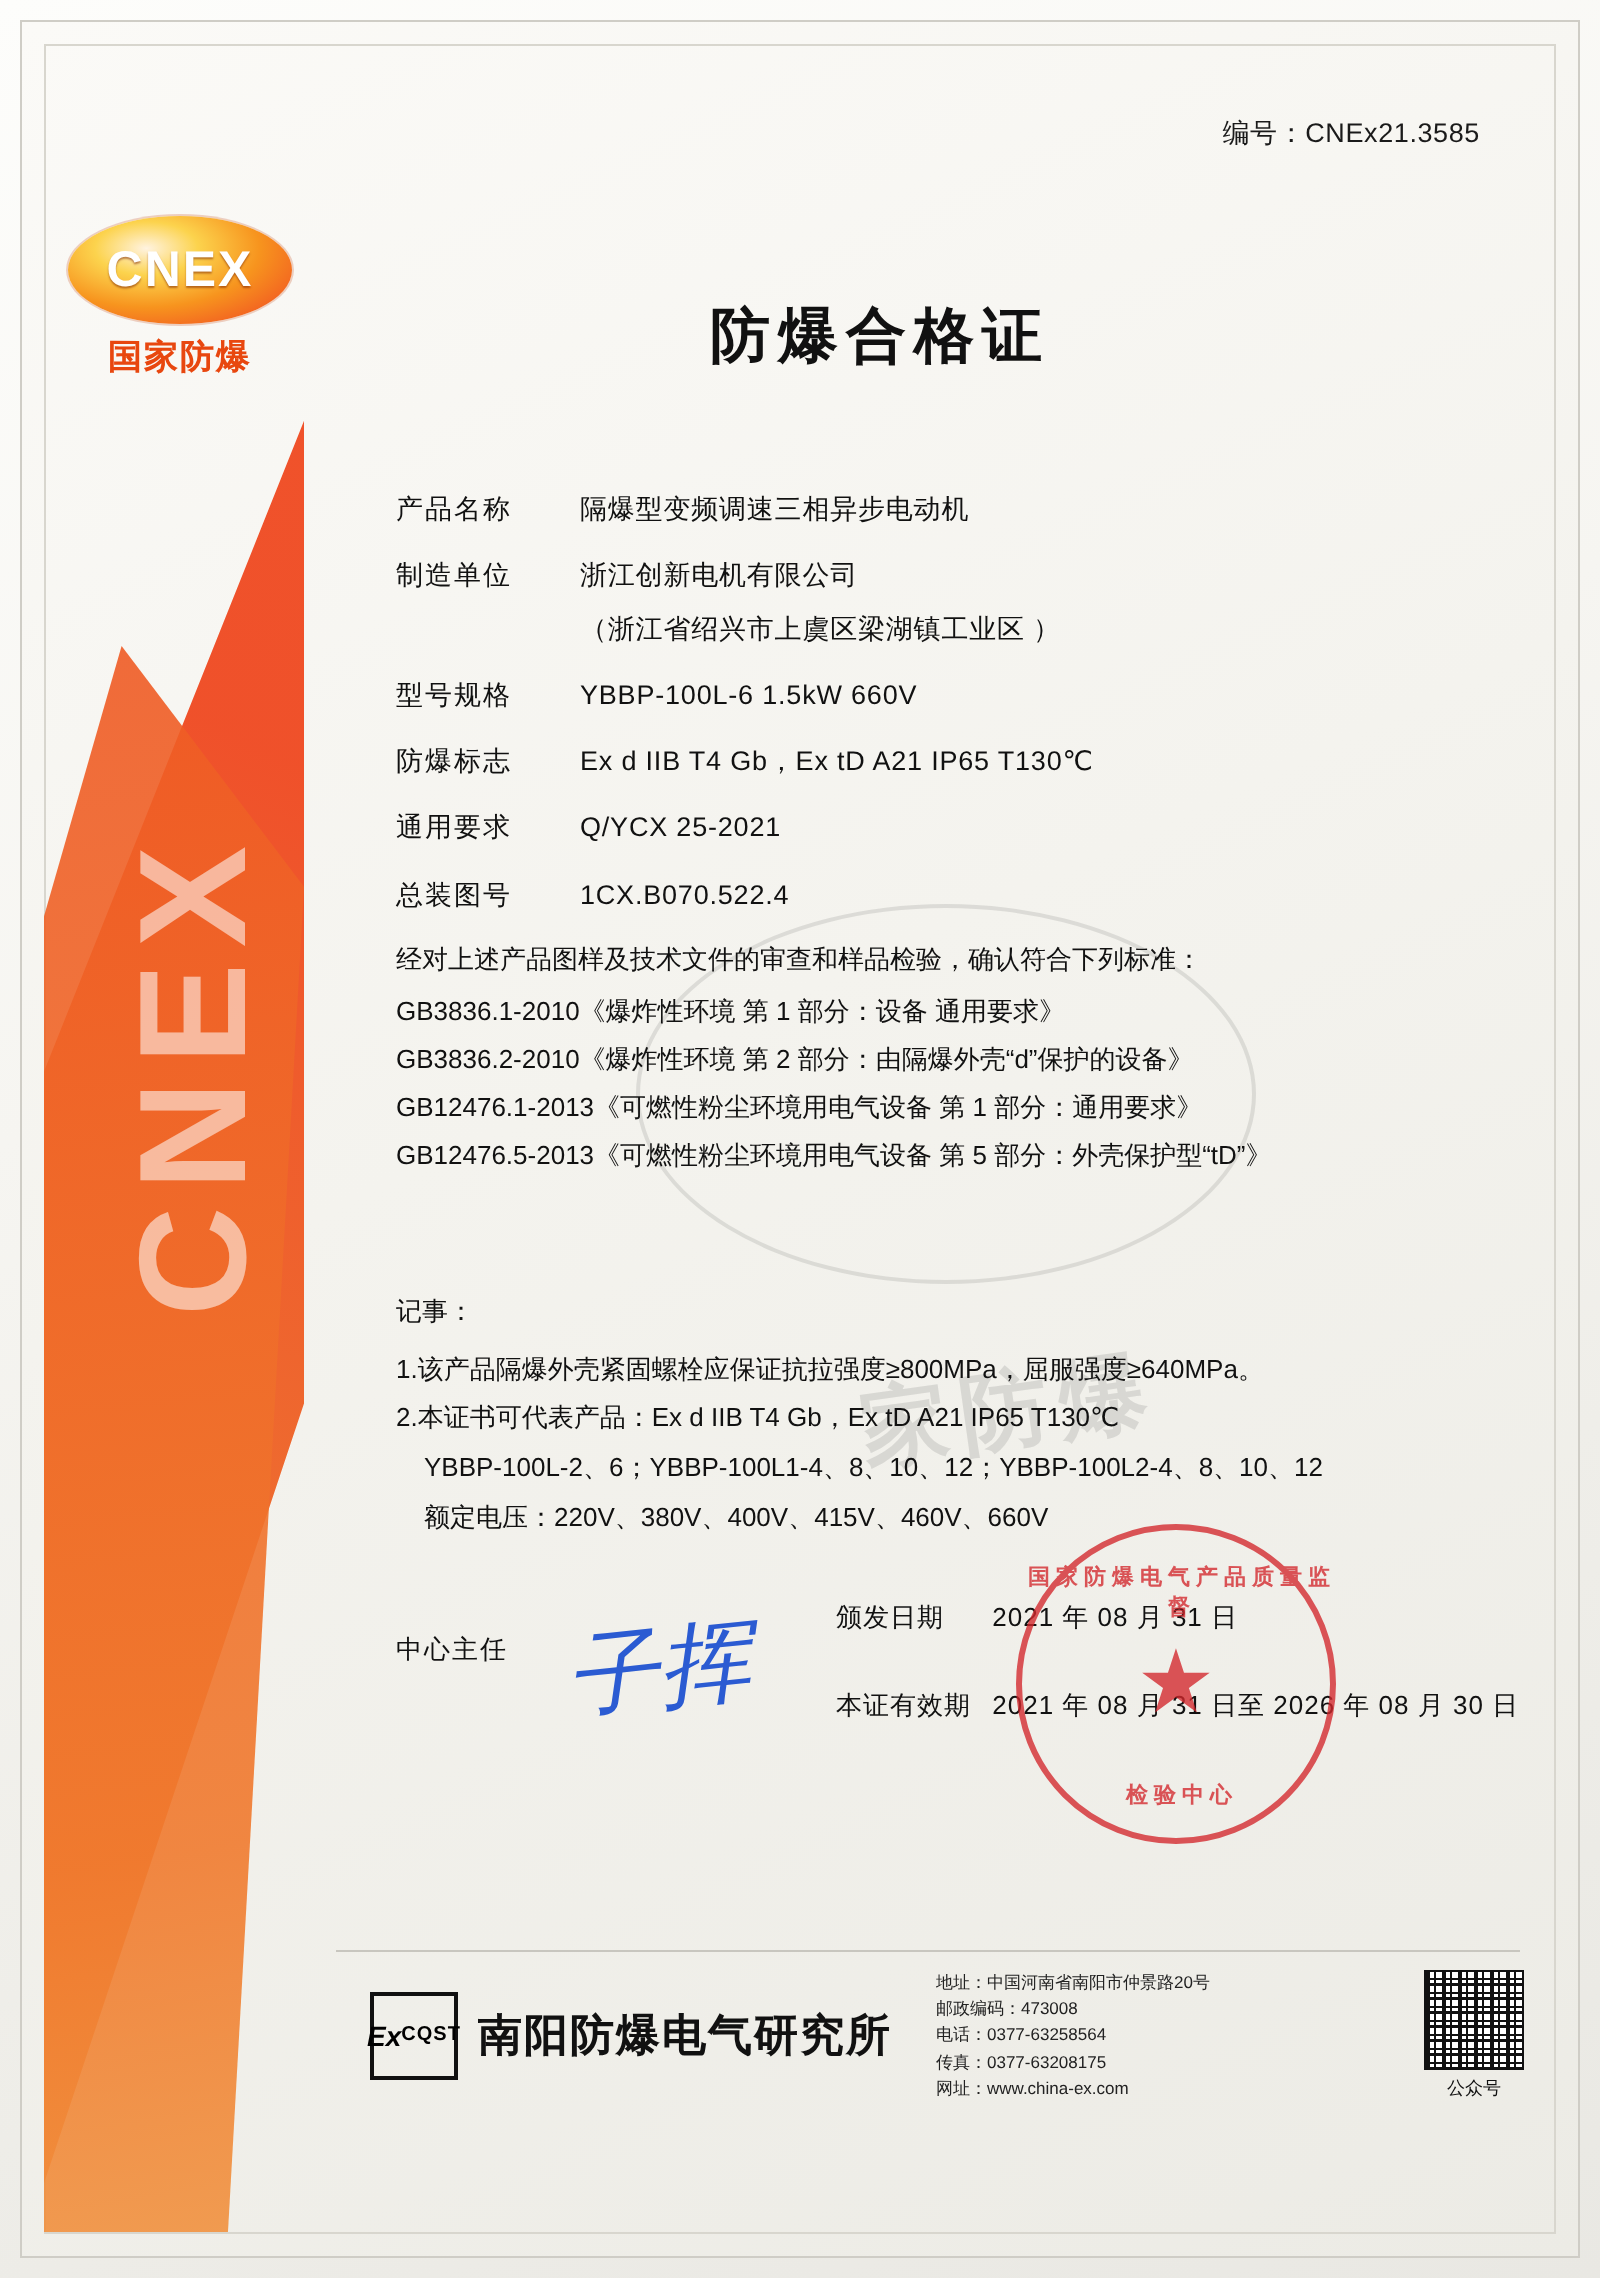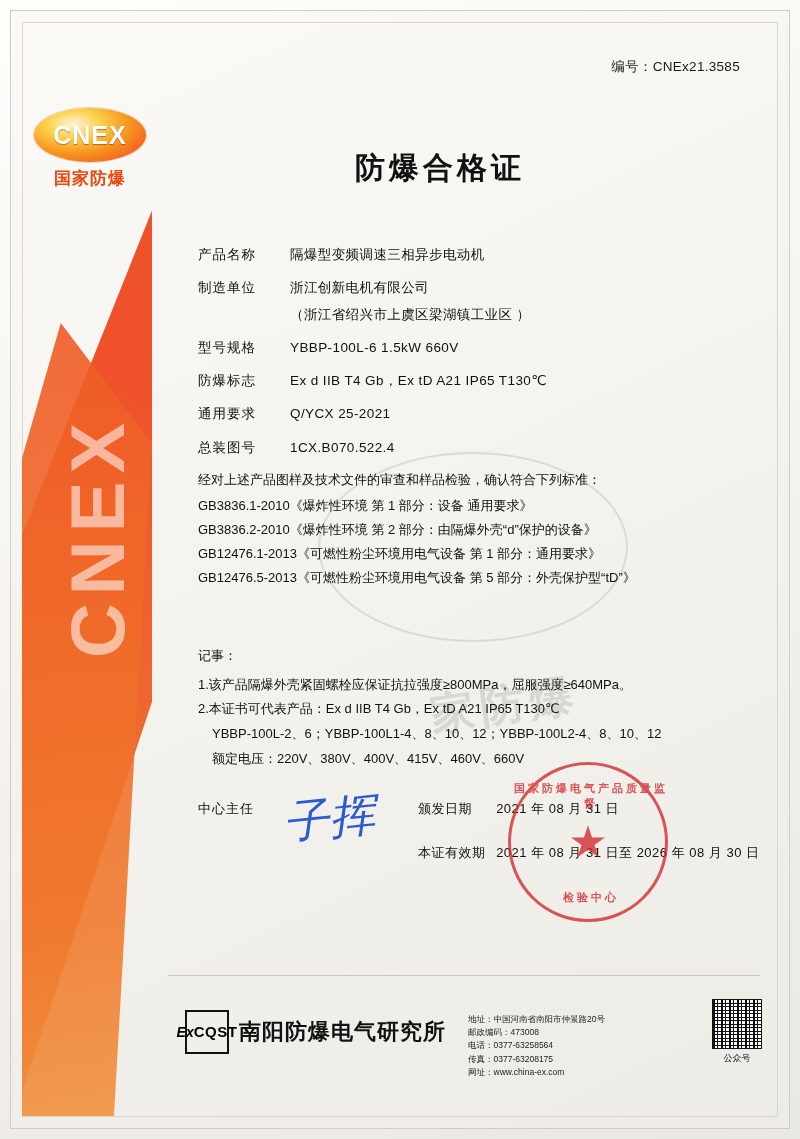--- a/index.html
+++ b/index.html
@@ -194,21 +194,21 @@
   
   .sig-area {
     position: absolute;
     left: 198px; top: 800px;
     width: 580px;
     font-size: 13px;
     color: #111;
   }
   .sig-left {
     position: absolute;
-    left: 0; top: 0;
+    left: 0; top: 16px;
     width: 200px;
   }
   .sig-label { letter-spacing: 1px; }
   .sig-mark {
     position: absolute;
     left: 85px; top: -12px;
     font-size: 46px;
     color: #1b4fd0;
     font-family: "Liberation Serif", serif;
     font-style: italic;
@@ -268,31 +268,30 @@
   .ex-badge {
     width: 44px; height: 44px;
     border: 2px solid #111;
     display: flex; flex-direction: row;
     align-items: center; justify-content: center;
     margin-right: 10px;
     flex: none;
   }
   .ex-badge .ex { font-size: 14px; font-weight: 700; font-style: italic; line-height: 1; }
   .ex-badge .line { width: 34px; border-top: 1px solid #111; margin: 3px 0; }
-  .ex-badge .cq { font-size: 15px; font-weight: 700; letter-spacing: .5px; line-height: 1; }
+  .ex-badge .cq { font-size: 10px; font-weight: 700; letter-spacing: .5px; line-height: 1; }
   .org-names { flex: none; }
   .org1 { font-size: 14.5px; color: #111; letter-spacing: .5px; margin-bottom: 3px; }
   .org2 { font-size: 22px; font-weight: 700; color: #111; letter-spacing: 1px; }
   .contact {
     margin-left: 22px;
     font-size: 8.5px;
     color: #222;
     line-height: 1.55;
     flex: 1;
-    margin-top: 28px;
   }
   .qr-wrap { text-align: center; flex: none; margin-left: 8px; }
   .qr {
     width: 50px; height: 50px;
     background-image:
       linear-gradient(90deg,#111 25%,transparent 25%,transparent 50%,#111 50%,#111 62%,transparent 62%),
       linear-gradient(0deg,#111 18%,transparent 18%,transparent 42%,#111 42%,#111 55%,transparent 55%);
     background-size: 8px 8px, 7px 7px;
     background-color: #fff;
     border: 1px solid #111;

